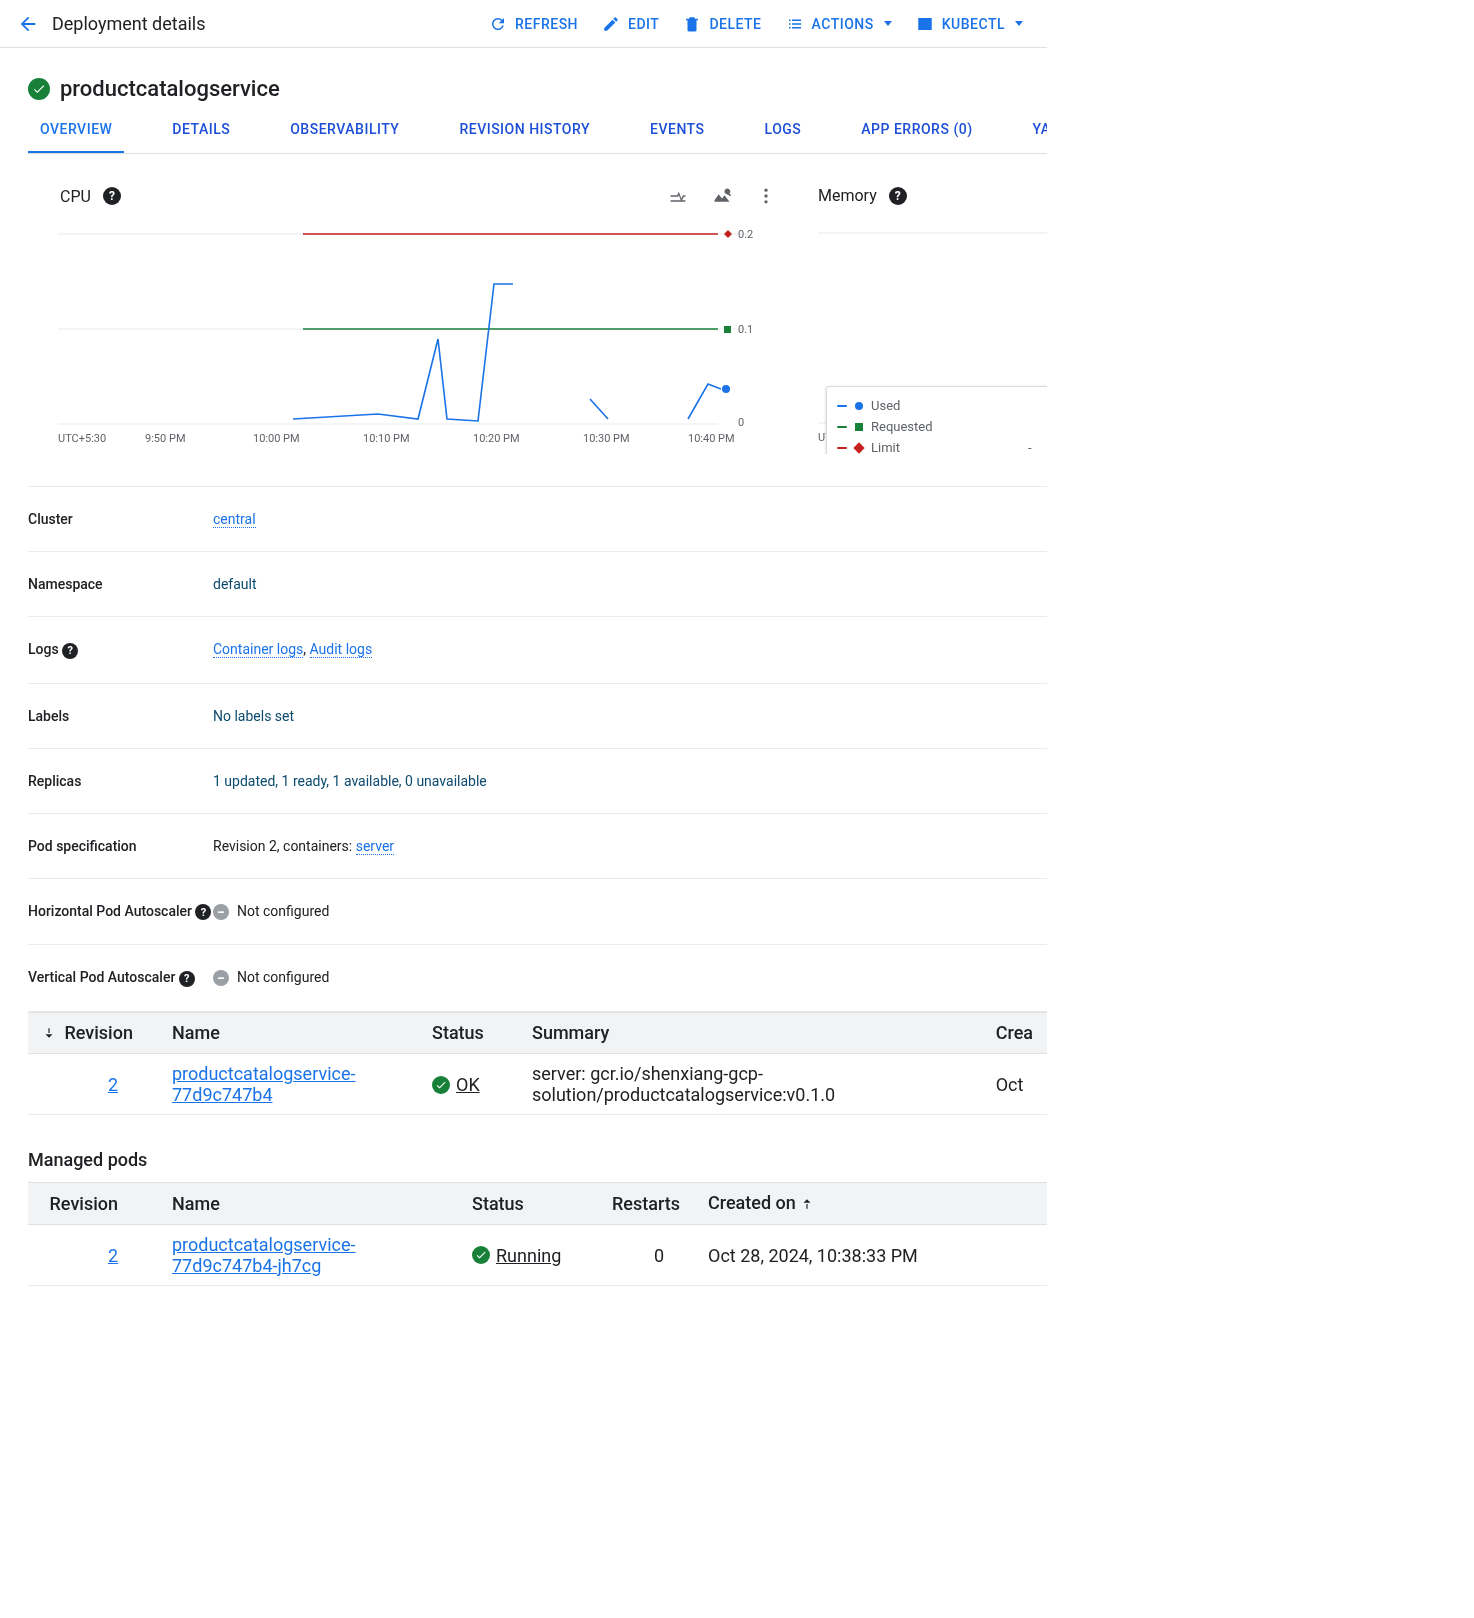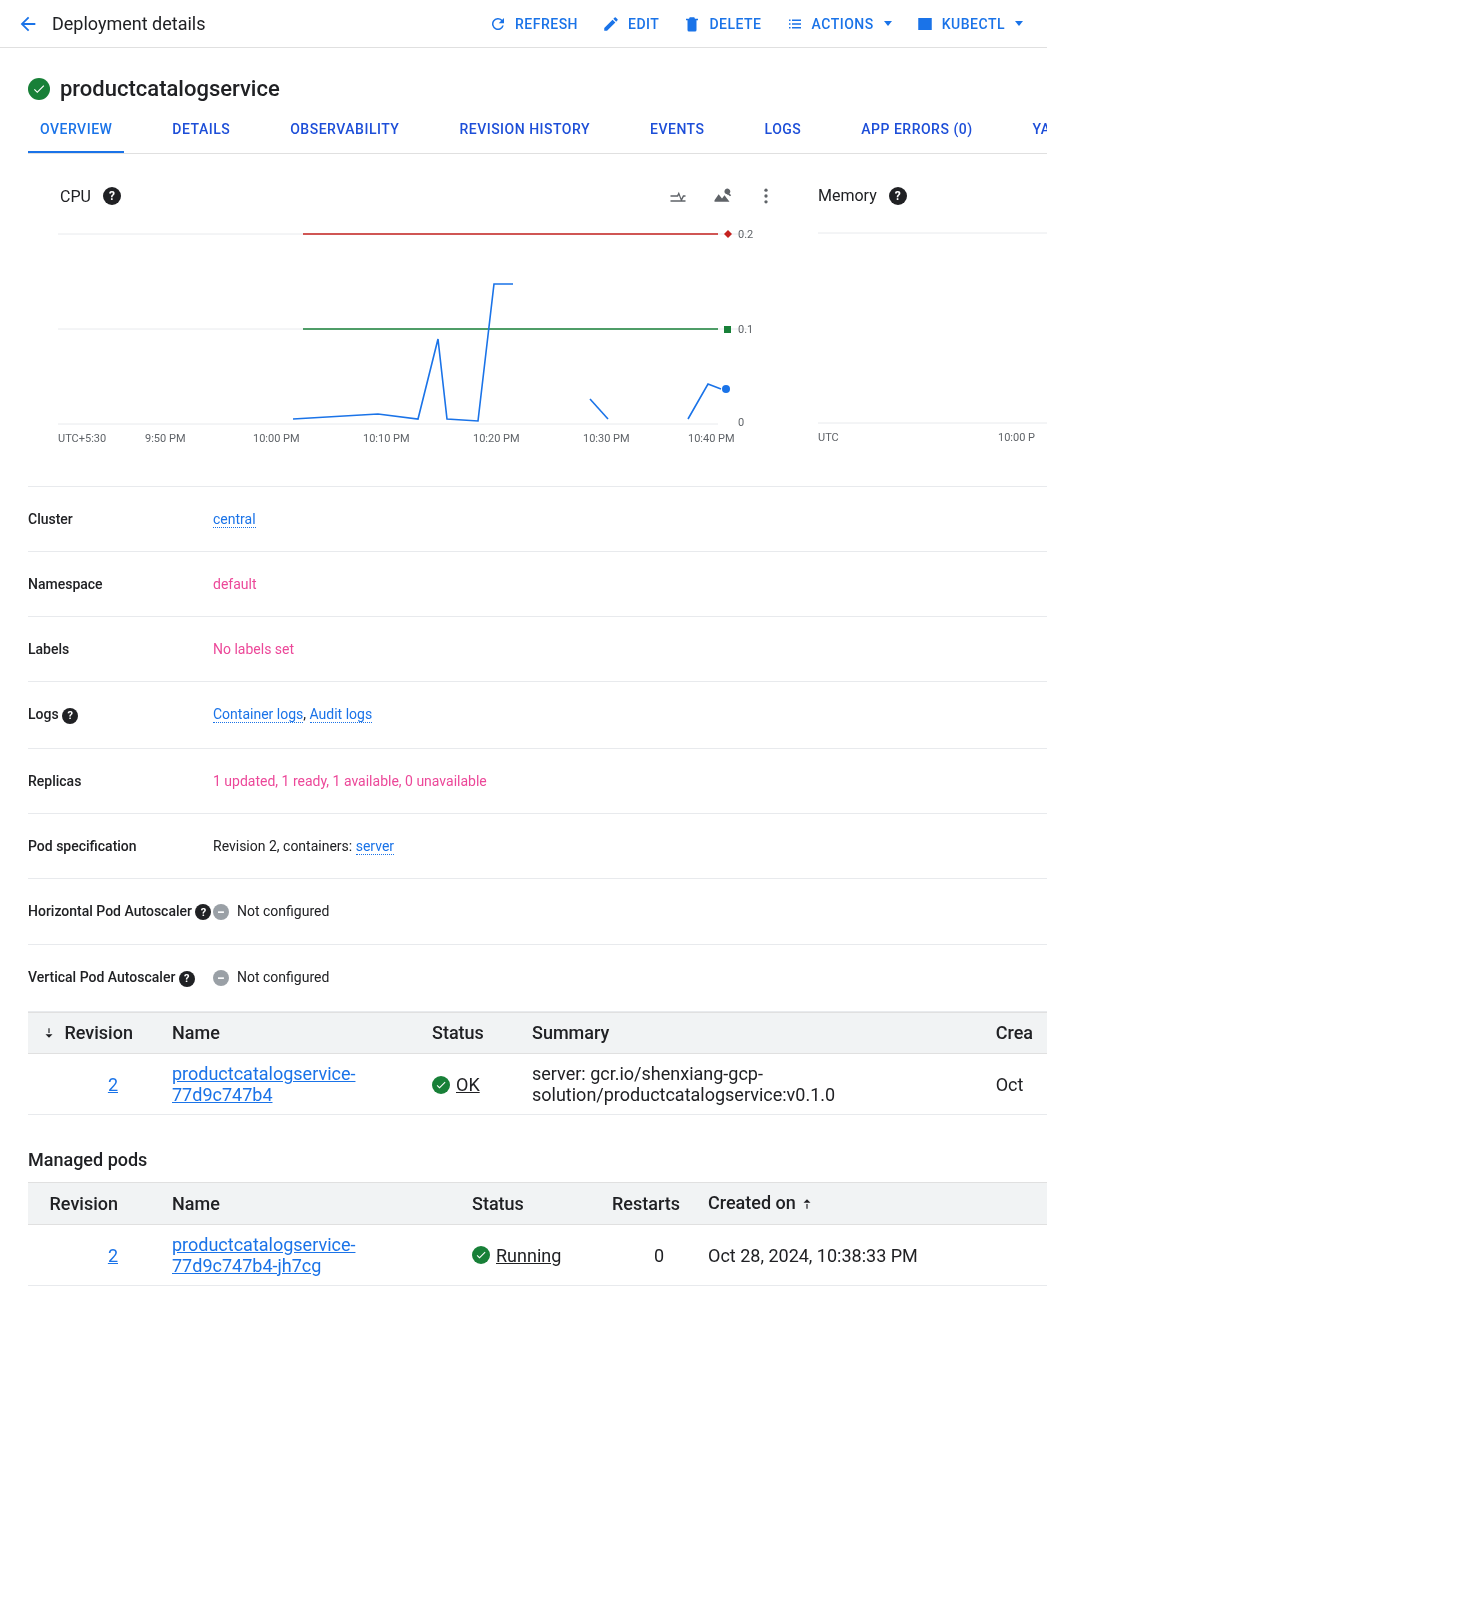--- a/index.html
+++ b/index.html
@@ -117,21 +117,21 @@
 }
 .legend-row { display:flex; align-items:center; gap:8px; padding:3px 0; color:#5f6368;}
 .legend-dash { display:inline-block; width:10px; height:2px; border-radius:1px; }
 .legend-sym { display:inline-block; width:8px; height:8px; }
 .legend-far { margin-left: 120px; color:#5f6368; }
 
 .info-table { width: 100%; margin-top: 32px; border-collapse: collapse; }
 .info-table tr { border-top: 1px solid #e8eaed; border-bottom: 1px solid #e8eaed; }
 .info-table td { padding: 24px 0; vertical-align: top; }
 .info-table td:first-child { width: 185px; font-weight: 500; color:#202124;}
-.info-val { color:#ec4899; }
+.info-val { color:#0c4a6e; }
 .link { color:#1a73e8; text-decoration: none; border-bottom:1px dotted #1a73e8; cursor:pointer;}
 .dash-pill {
   width:16px; height:16px; border-radius:50%;
   background:#9aa0a6; color:#fff;
   display:inline-flex; align-items:center; justify-content:center;
   font-size:14px; font-weight:700;
   margin-right:8px; vertical-align:middle;
 }
 .section-title { font-size: 18px; font-weight: 500; margin: 34px 0 12px 0;}
 .data-table { width:100%; border-collapse:collapse; font-size:18px; }
@@ -270,43 +270,62 @@
       <div class="chart-header" style="padding-left:0;">
         <span class="chart-title">Memory</span>
         <span class="help-icon">?</span>
       </div>
       <svg class="svg-chart" width="230" height="230">
         <line class="grid-line" x1="0" y1="10" x2="230" y2="10"></line>
         <line class="grid-line" x1="0" y1="200" x2="230" y2="200"></line>
         <text class="axis-text" x="0" y="218">UTC</text>
         <text class="axis-text" x="180" y="218">10:00 P</text>
       </svg>
+      <div class="legend-popup">
+        <div class="legend-row">
+          <span class="legend-dash" style="background:#1a73e8;"></span>
+          <span class="legend-sym" style="background:#1a73e8;border-radius:50%;"></span>
+          <span>Used</span>
+        </div>
+        <div class="legend-row">
+          <span class="legend-dash" style="background:#188038;"></span>
+          <span class="legend-sym" style="background:#188038;"></span>
+          <span>Requested</span>
+
+        </div>
+        <div class="legend-row">
+          <span class="legend-dash" style="background:#c5221f;"></span>
+          <span class="legend-sym" style="background:#c5221f;transform:rotate(45deg);"></span>
+          <span>Limit</span>
+          <span class="legend-far">-</span>
+        </div>
+      </div>
     </div>
   </div>
 
   <table class="info-table">
     <tbody>
         <tr>
       <td>Cluster</td>
       <td><span class="link">central</span></td>
     </tr>
     <tr>
       <td>Namespace</td>
       <td class="info-val">default</td>
     </tr>
     <tr>
-      <td>Labels</td>
-      <td class="info-val">No labels set</td>
-    </tr>
-    <tr>
       <td><span>Logs</span> <span class="help-icon" style="width:16px;height:16px;font-size:11px;">?</span></td>
       <td>
         <span class="link">Container logs</span><span>, </span>
         <span class="link">Audit logs</span>
       </td>
+    </tr>
+    <tr>
+      <td>Labels</td>
+      <td class="info-val">No labels set</td>
     </tr>
     <tr>
       <td>Replicas</td>
       <td class="info-val">1 updated, 1 ready, 1 available, 0 unavailable</td>
     </tr>
     <tr>
       <td>Pod specification</td>
       <td><span>Revision 2, containers: </span><span class="link">server</span></td>
     </tr>
     <tr>

